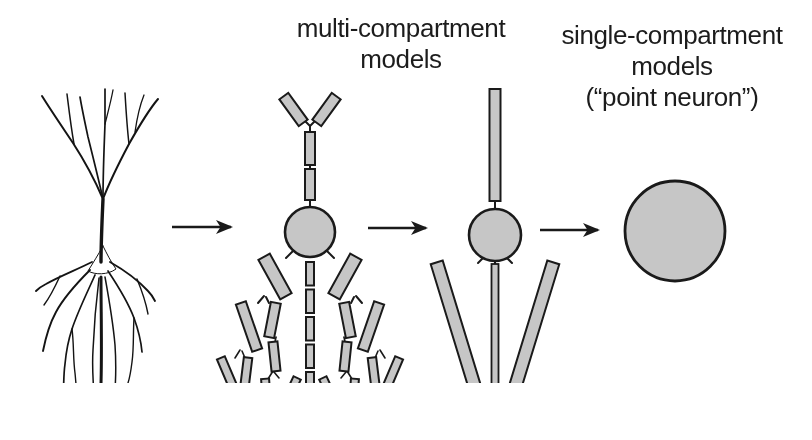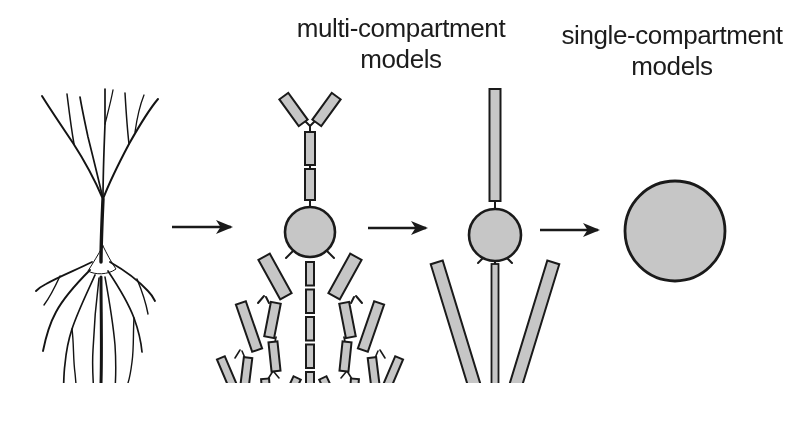--- a/index.html
+++ b/index.html
@@ -30,20 +30,21 @@
 <div class="canvas">
 
   <div class="label label-multi">
     <div>multi-compartment</div>
     <div>models</div>
   </div>
 
   <div class="label label-single">
     <div>single-compartment</div>
     <div>models</div>
+    <div>(“point neuron”)</div>
   </div>
 
   <svg class="fig" width="812" height="440" viewBox="0 0 812 440">
     <defs>
       <marker id="ah" markerWidth="22" markerHeight="18" refX="15" refY="7" orient="auto" markerUnits="userSpaceOnUse">
         <path class="ahead" d="M0,0 L17,7 L0,14 L4.5,7 Z"></path>
       </marker>
     </defs>
 
     <g>

